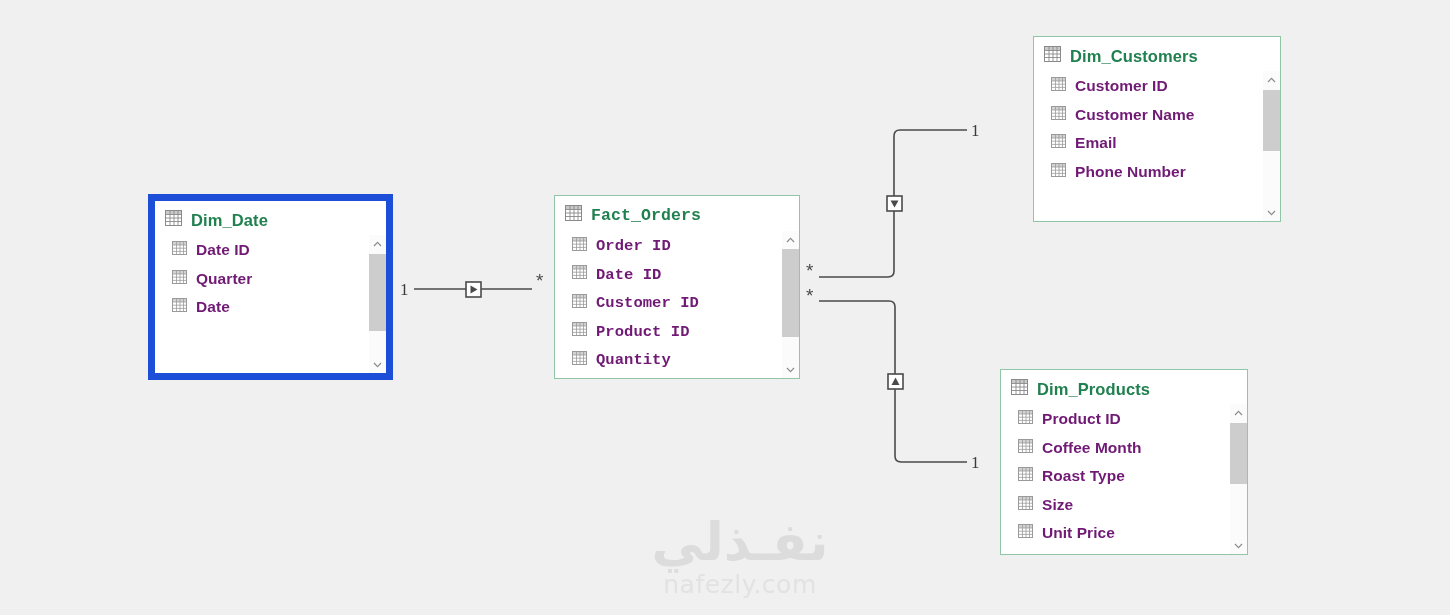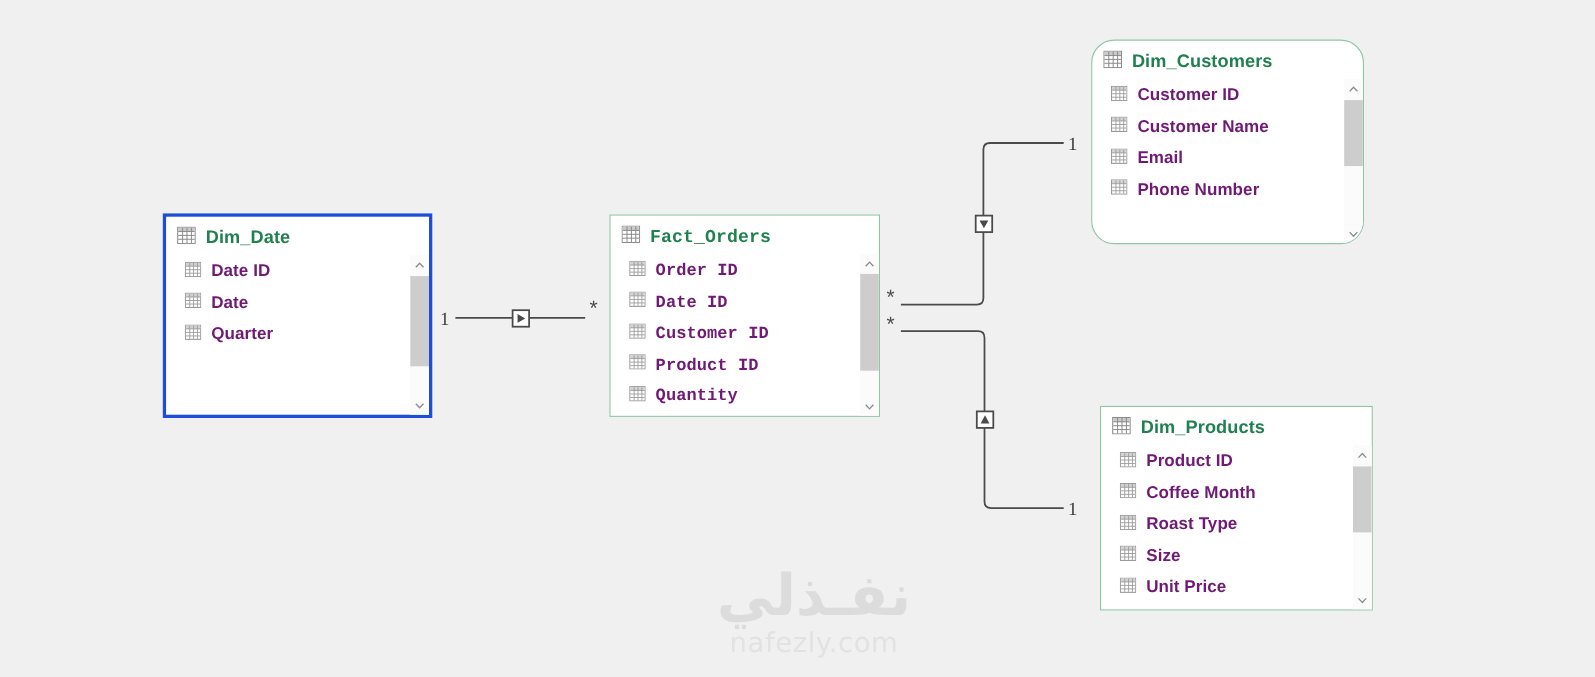--- a/index.html
+++ b/index.html
@@ -70,21 +70,21 @@
   
   .tbl {
     position: absolute;
     background: #ffffff;
     border: 1px solid #8fc6a6;
     display: flex;
     flex-direction: column;
     overflow: hidden;
   }
   .tbl.selected {
-    border: 3px solid #1d4ed8;
+    border: 7px solid #1d4ed8;
   }
   .tbl-head {
     display: flex;
     align-items: center;
     gap: 9px;
     padding: 9px 10px 5px 10px;
     flex: 0 0 auto;
   }
   .tbl-title {
     font-size: 16.5px;
@@ -233,38 +233,38 @@
               <g stroke="#9a9a9a" stroke-width="0.8">
                 <line x1="1" y1="4" x2="14" y2="4"></line>
                   <line x1="1" y1="7.2" x2="14" y2="7.2"></line>
                 <line x1="1" y1="10.4" x2="14" y2="10.4"></line>
                 <line x1="4.5" y1="1" x2="4.5" y2="13"></line>
                   <line x1="8" y1="1" x2="8" y2="13"></line>
                 <line x1="11.5" y1="1" x2="11.5" y2="13"></line>
               </g>
             </svg>
           </span>
+          <span class="field-label">Quarter</span>
+        </div>
+        <div class="field">
+          <span class="ico">
+            <svg width="15" height="14" viewBox="0 0 15 14">
+              <rect x="0.5" y="0.5" width="14" height="13" fill="#ffffff" stroke="#9a9a9a"></rect>
+              <rect x="1" y="1" width="13" height="3" fill="#d2d2d2"></rect>
+              <g stroke="#9a9a9a" stroke-width="0.8">
+                <line x1="1" y1="4" x2="14" y2="4"></line>
+                  <line x1="1" y1="7.2" x2="14" y2="7.2"></line>
+                <line x1="1" y1="10.4" x2="14" y2="10.4"></line>
+                <line x1="4.5" y1="1" x2="4.5" y2="13"></line>
+                  <line x1="8" y1="1" x2="8" y2="13"></line>
+                <line x1="11.5" y1="1" x2="11.5" y2="13"></line>
+              </g>
+            </svg>
+          </span>
           <span class="field-label">Date</span>
-        </div>
-        <div class="field">
-          <span class="ico">
-            <svg width="15" height="14" viewBox="0 0 15 14">
-              <rect x="0.5" y="0.5" width="14" height="13" fill="#ffffff" stroke="#9a9a9a"></rect>
-              <rect x="1" y="1" width="13" height="3" fill="#d2d2d2"></rect>
-              <g stroke="#9a9a9a" stroke-width="0.8">
-                <line x1="1" y1="4" x2="14" y2="4"></line>
-                  <line x1="1" y1="7.2" x2="14" y2="7.2"></line>
-                <line x1="1" y1="10.4" x2="14" y2="10.4"></line>
-                <line x1="4.5" y1="1" x2="4.5" y2="13"></line>
-                  <line x1="8" y1="1" x2="8" y2="13"></line>
-                <line x1="11.5" y1="1" x2="11.5" y2="13"></line>
-              </g>
-            </svg>
-          </span>
-          <span class="field-label">Quarter</span>
         </div>
       </div>
       <div class="sbar">
         <div class="sbtn">
           <svg class="chev" width="9" height="6" viewBox="0 0 9 6">
               <path d="M1 5 L4.5 1.3 L8 5" stroke="#8c8c8c" stroke-width="1.2" fill="none"></path>
             </svg>
         </div>
         <div class="strack">
           <div class="sthumb" style="top:2%; height:74%;"></div>
@@ -395,21 +395,21 @@
         </div>
         <div class="sbtn">
           <svg class="chev" width="9" height="6" viewBox="0 0 9 6">
               <path d="M1 1 L4.5 4.7 L8 1" stroke="#8c8c8c" stroke-width="1.2" fill="none"></path>
             </svg>
         </div>
       </div>
     </div>
   </div>
 
-  <div class="tbl" style="left:992px; top:36px; width:248px; height:186px;border-radius:21px;">
+  <div class="tbl" style="left:1033px; top:36px; width:248px; height:186px;">
     <div class="tbl-head">
       <span class="ico">
         <svg width="17" height="16" viewBox="0 0 17 16">
           <rect x="0.5" y="0.5" width="16" height="15" fill="#ffffff" stroke="#8a8a8a"></rect>
           <rect x="1" y="1" width="15" height="3.5" fill="#c9c9c9"></rect>
           <g stroke="#8a8a8a" stroke-width="0.9">
             <line x1="1" y1="4.5" x2="16" y2="4.5"></line>
               <line x1="1" y1="8" x2="16" y2="8"></line>
             <line x1="1" y1="11.5" x2="16" y2="11.5"></line>
             <line x1="5" y1="1" x2="5" y2="15"></line>

